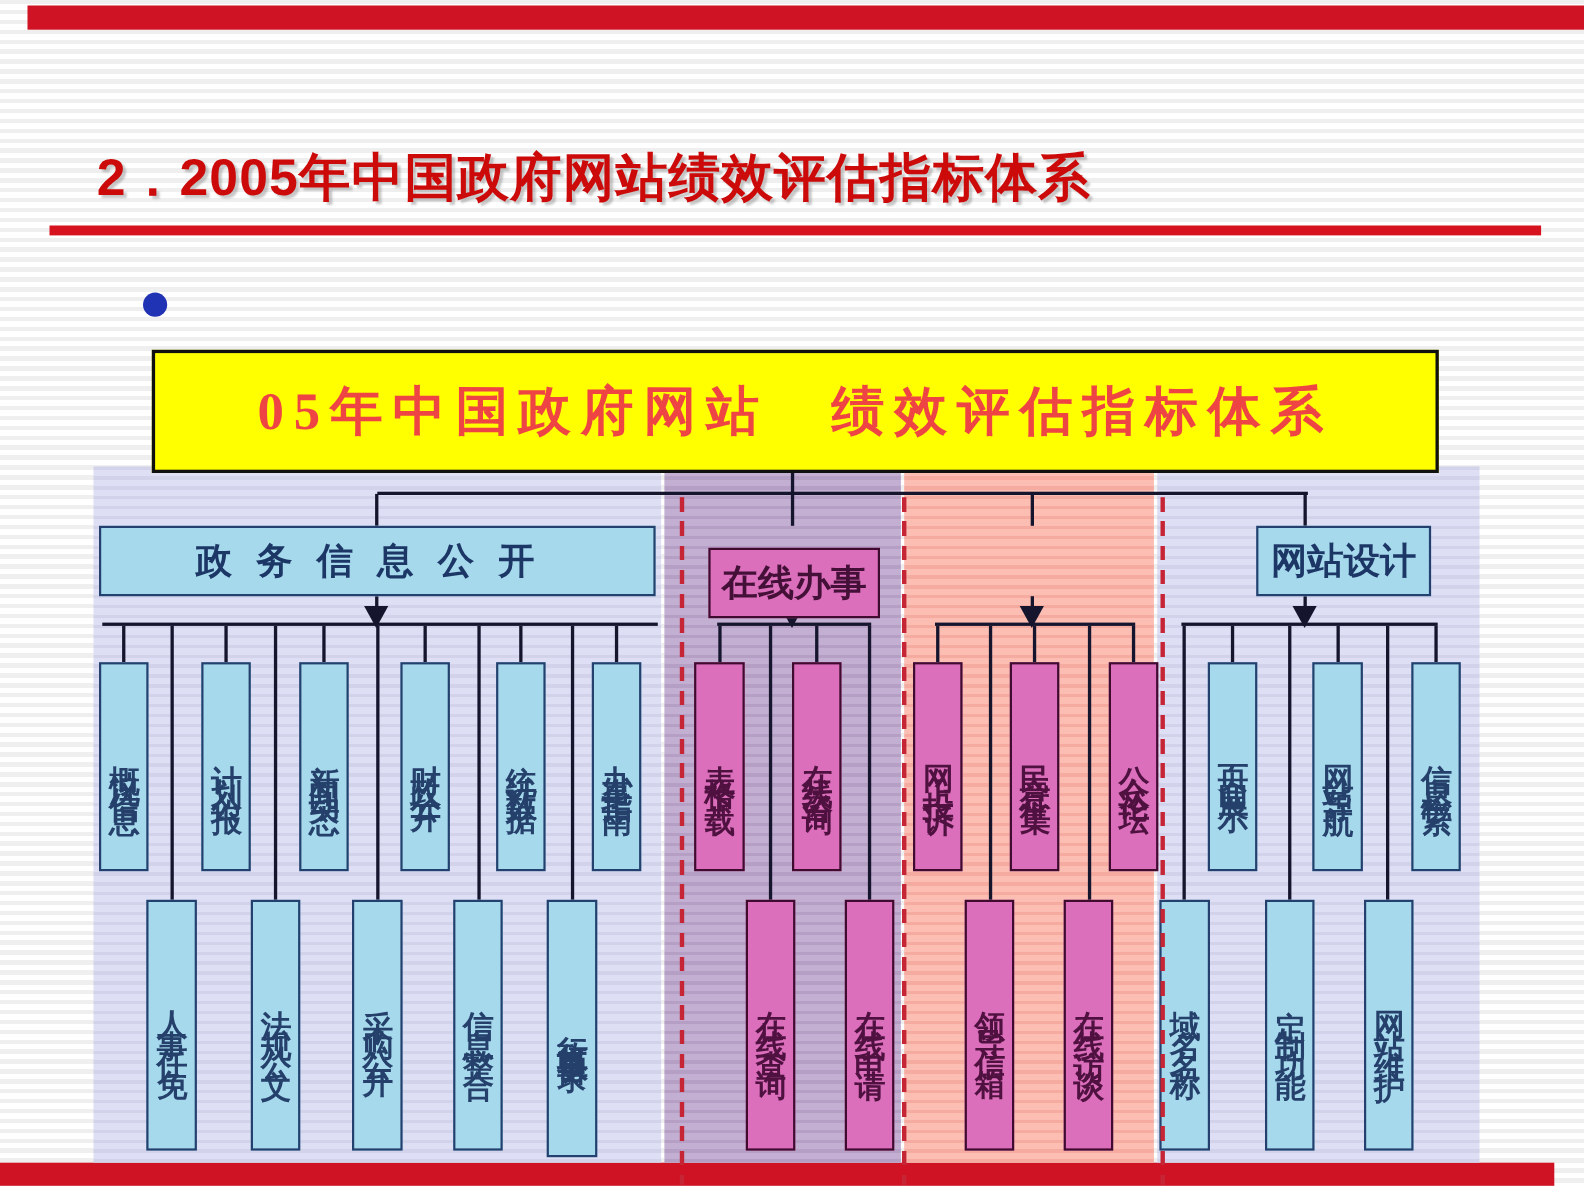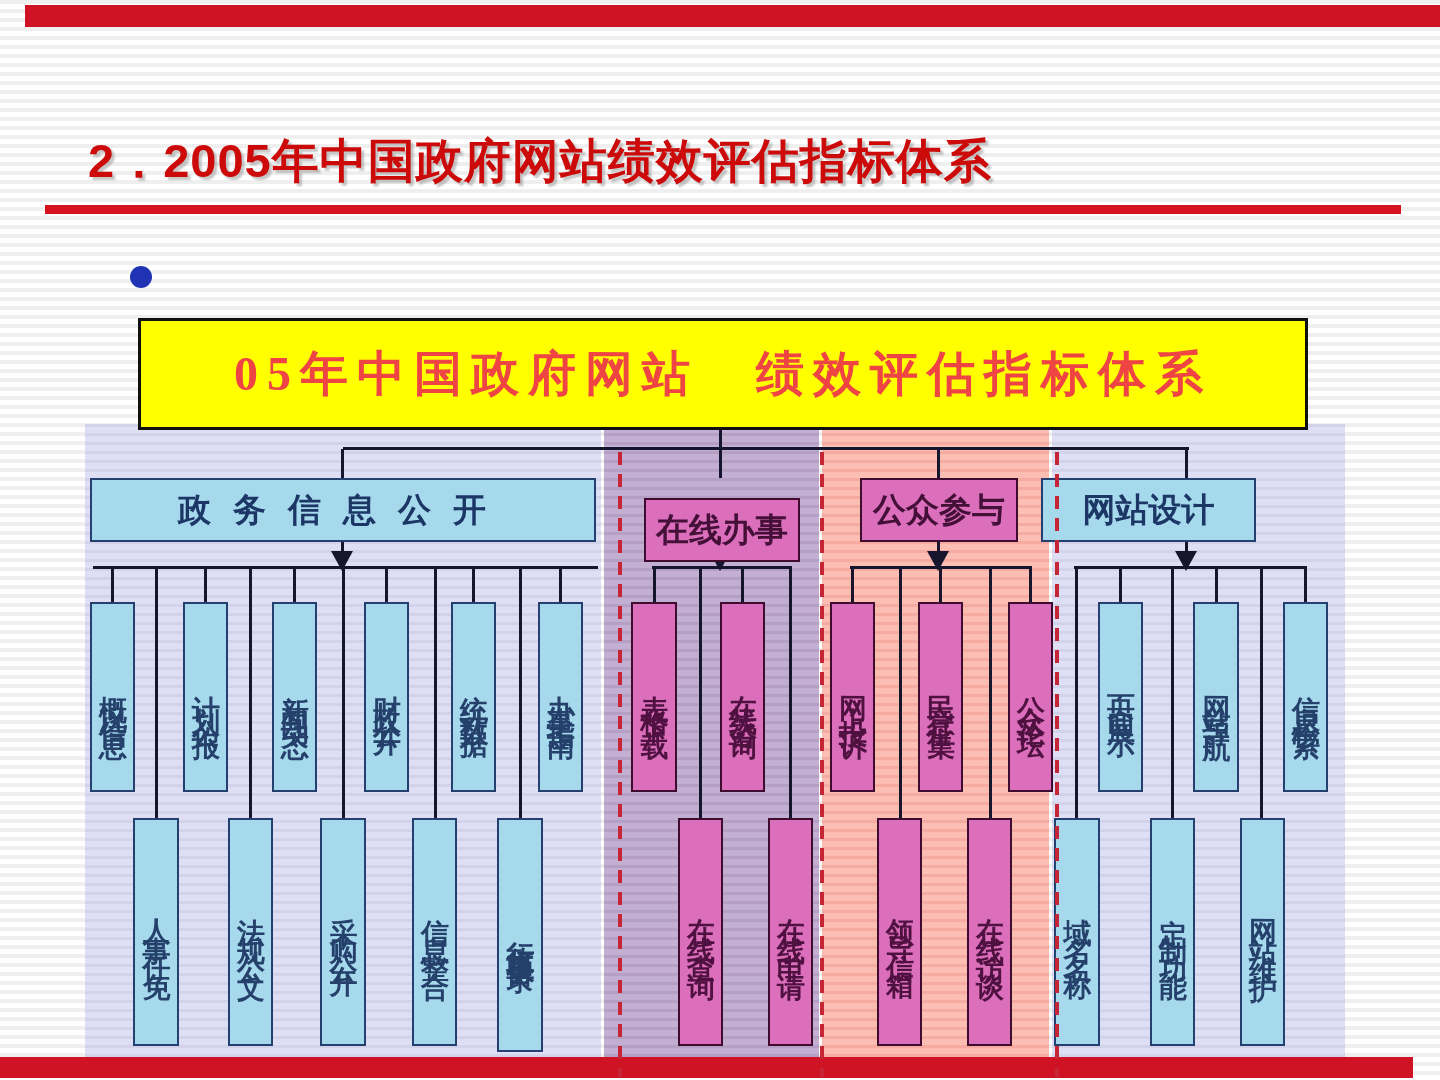--- a/index.html
+++ b/index.html
@@ -78,22 +78,21 @@
 
   <div class="cline" style="left:719px;top:410px;width:3px;height:39px;"></div>
   <div class="cline" style="left:343px;top:447px;width:846px;height:3px;"></div>
   <div class="cline" style="left:341px;top:449px;width:3px;height:29px;"></div>
   <div class="cline" style="left:719px;top:449px;width:3px;height:29px;"></div>
   <div class="cline" style="left:937px;top:449px;width:3px;height:29px;"></div>
   <div class="cline" style="left:1185px;top:449px;width:3px;height:29px;"></div>
 
   <div class="lvl1 blue" id="s1-label" style="left:90px;width:506px;">政务信息公开</div>
   <div class="lvl1 pink" style="left:644px;width:156px;margin-top:20px;">在线办事</div>
-  <div class="lvl1 pink" style="left:860px;width:158px;">公众参与</div>
-  <div class="lvl1 blue" style="left:1041px;width:215px;">网站设计</div>
+  <div class="lvl1 blue" style="left:1142px;width:159px;">网站设计</div>
 
   <div class="cline" style="left:341px;top:542px;width:3px;height:12px;"></div>
   <div class="arr" style="left:331px;top:551px;"></div>
   <div class="cline" style="left:719px;top:542px;width:3px;height:12px;"></div>
   <div class="arr" style="left:709px;top:551px;"></div>
   <div class="cline" style="left:937px;top:542px;width:3px;height:12px;"></div>
   <div class="arr" style="left:927px;top:551px;"></div>
   <div class="cline" style="left:1185px;top:542px;width:3px;height:12px;"></div>
   <div class="arr" style="left:1175px;top:551px;"></div>
 

